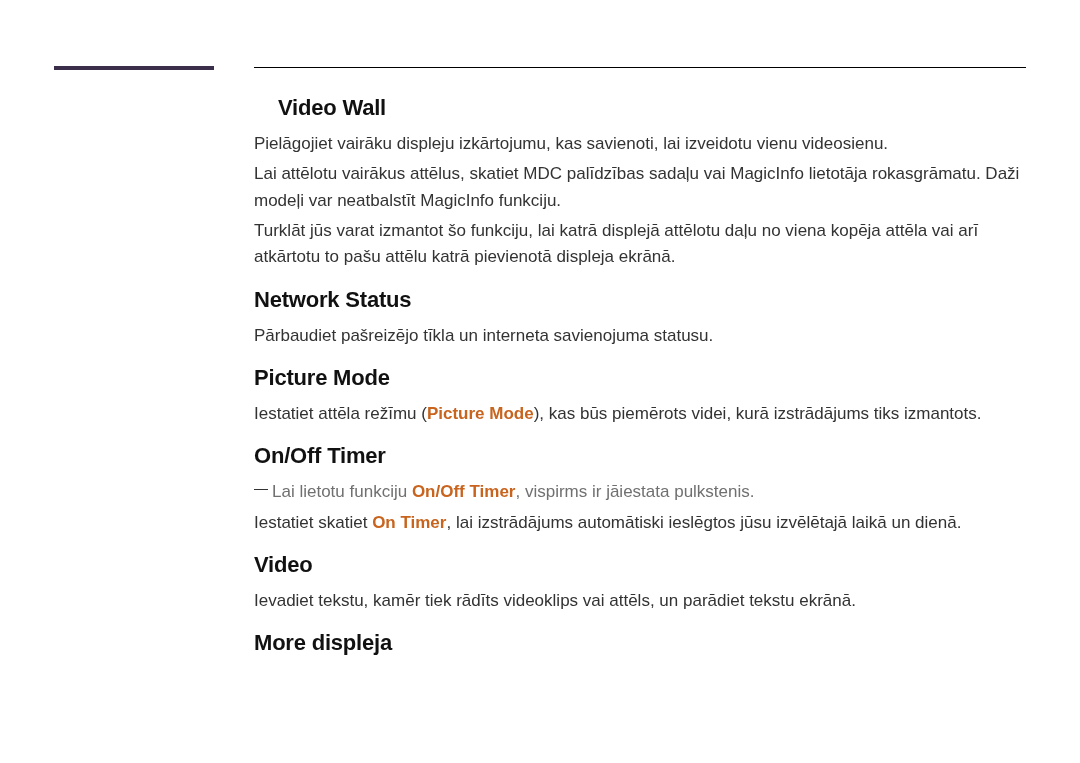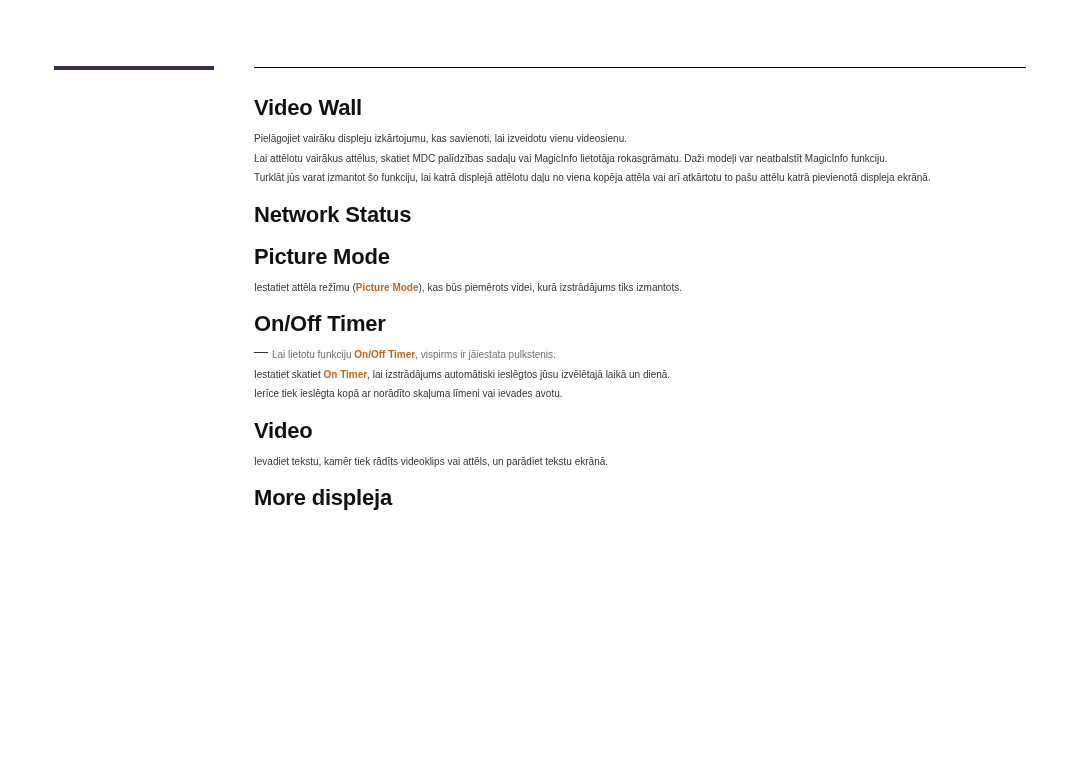--- a/index.html
+++ b/index.html
@@ -34,23 +34,23 @@
     right: 54px;
   }
   h2 {
     font-size: 22px;
     font-weight: 600;
     color: #111;
     margin-top: 16px;
     margin-bottom: 10px;
     letter-spacing: -0.2px;
   }
-  h2:first-child { margin-top: 0; }
+  h2:first-child { margin-top: 0; margin-left: 24px; }
   p {
-    font-size: 10px;
+    font-size: 17px;
     line-height: 1.55;
     color: #333;
     margin-bottom: 4px;
     font-weight: 400;
   }
   .note-dash {
     display: inline-block;
     width: 14px;
     height: 1px;
     background: #333;
@@ -67,22 +67,22 @@
 
 <div class="accent-bar"></div>
 <div class="top-line"></div>
 
 <div class="content">
     <h2>Video Wall</h2>
     <p>Pielāgojiet vairāku displeju izkārtojumu, kas savienoti, lai izveidotu vienu videosienu.</p>
     <p>Lai attēlotu vairākus attēlus, skatiet MDC palīdzības sadaļu vai MagicInfo lietotāja rokasgrāmatu. Daži modeļi var neatbalstīt MagicInfo funkciju.</p>
     <p>Turklāt jūs varat izmantot šo funkciju, lai katrā displejā attēlotu daļu no viena kopēja attēla vai arī atkārtotu to pašu attēlu katrā pievienotā displeja ekrānā.</p>
     <h2>Network Status</h2>
+    <p>Pārbaudiet pašreizējo tīkla un interneta savienojuma statusu.</p>
     <h2>Picture Mode</h2>
     <p><span>Iestatiet attēla režīmu (</span><span class="hl">Picture Mode</span><span>), kas būs piemērots videi, kurā izstrādājums tiks izmantots.</span></p>
     <h2>On/Off Timer</h2>
     <p><span class="note-dash"></span><span class="note-text"><span>Lai lietotu funkciju </span><span class="hl">On/Off Timer</span><span>, vispirms ir jāiestata pulkstenis.</span></span></p>
     <p><span>Iestatiet skatiet </span><span class="hl">On Timer</span><span>, lai izstrādājums automātiski ieslēgtos jūsu izvēlētajā laikā un dienā.</span></p>
-    <p>Ierīce tiek ieslēgta kopā ar norādīto skaļuma līmeni vai ievades avotu.</p>
     <h2>Video</h2>
     <p>Ievadiet tekstu, kamēr tiek rādīts videoklips vai attēls, un parādiet tekstu ekrānā.</p>
     <h2>More displeja</h2>
   </div>
 
 </body></html>

